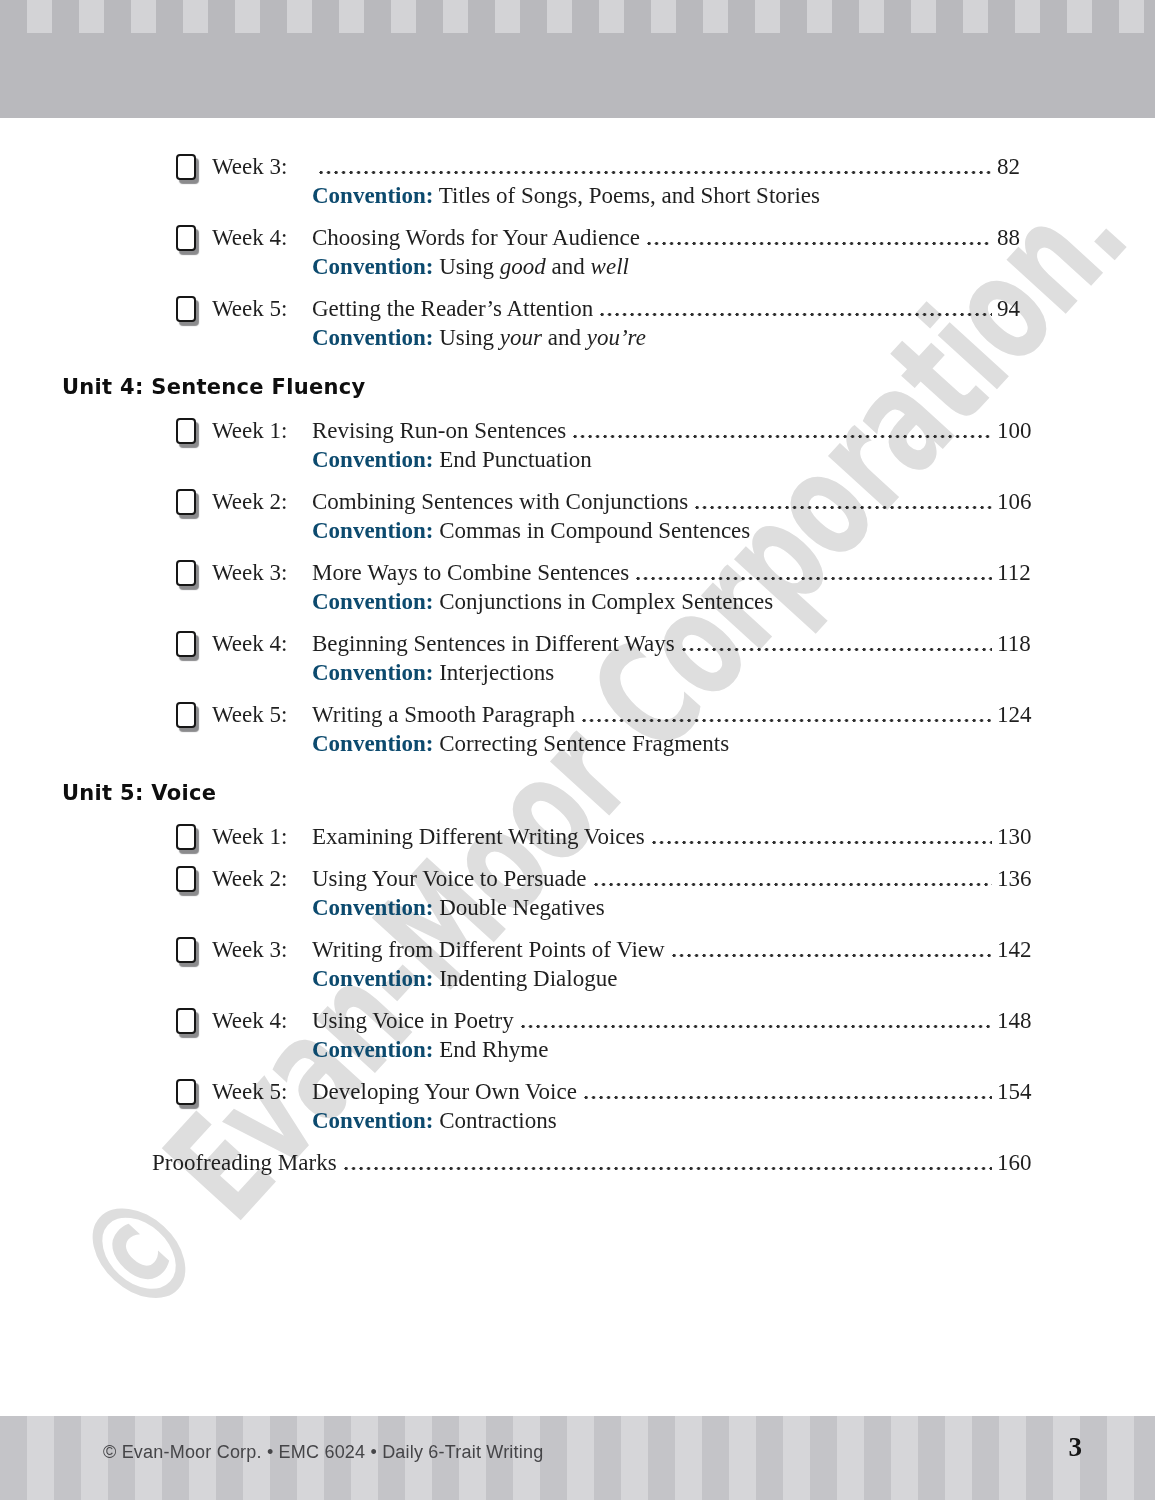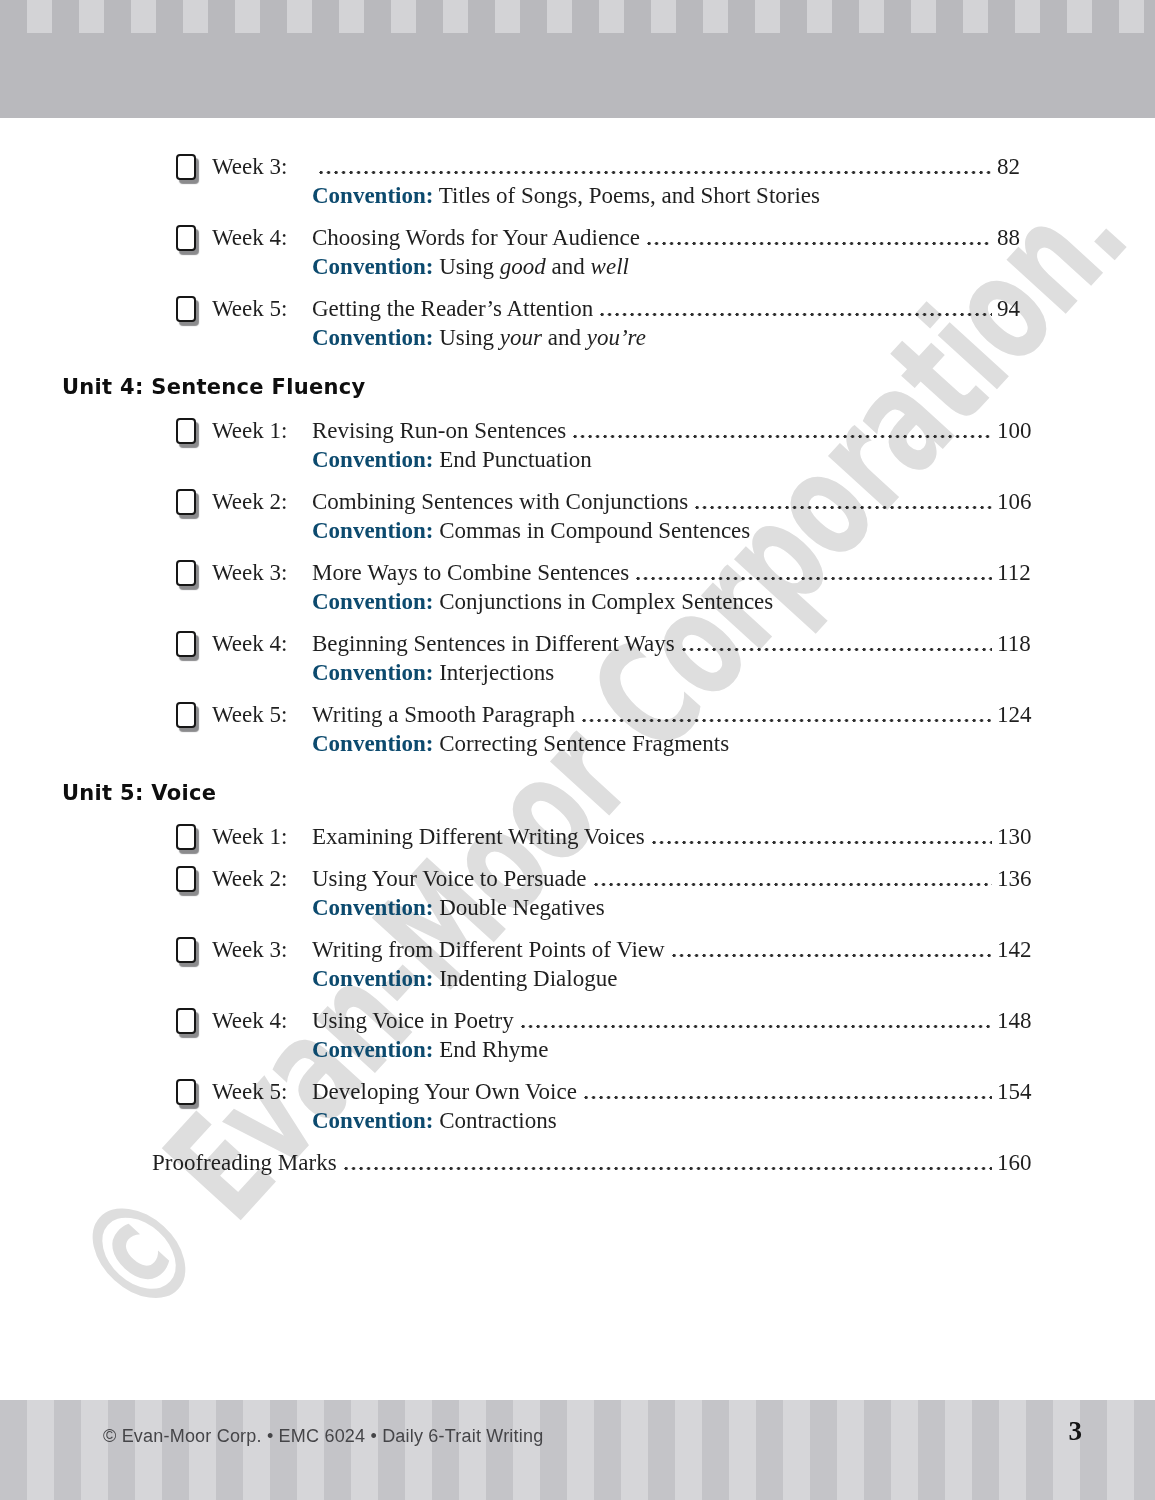--- a/index.html
+++ b/index.html
@@ -26,21 +26,21 @@
     z-index:3;
   }
   .band-top-stripes{
     height:33px;
     background:repeating-linear-gradient(90deg,
       var(--band-dark) 0px, var(--band-dark) 27px,
       var(--band-light) 27px, var(--band-light) 52px);
   }
   
   .band-bottom{
-    position:absolute;left:0;right:0;bottom:0;height:100px;
+    position:absolute;left:0;right:0;bottom:0;height:84px;
     background:repeating-linear-gradient(90deg,
       var(--footer-dark) 0px, var(--footer-dark) 27px,
       var(--footer-light) 27px, var(--footer-light) 54px);
     z-index:3;
     margin-top:40px;
   }
   .footer-text{
     position:absolute;left:103px;top:26px;
     font-family:"Liberation Sans","DejaVu Sans",sans-serif;
     font-size:18px;color:#454548;letter-spacing:0.2px;

